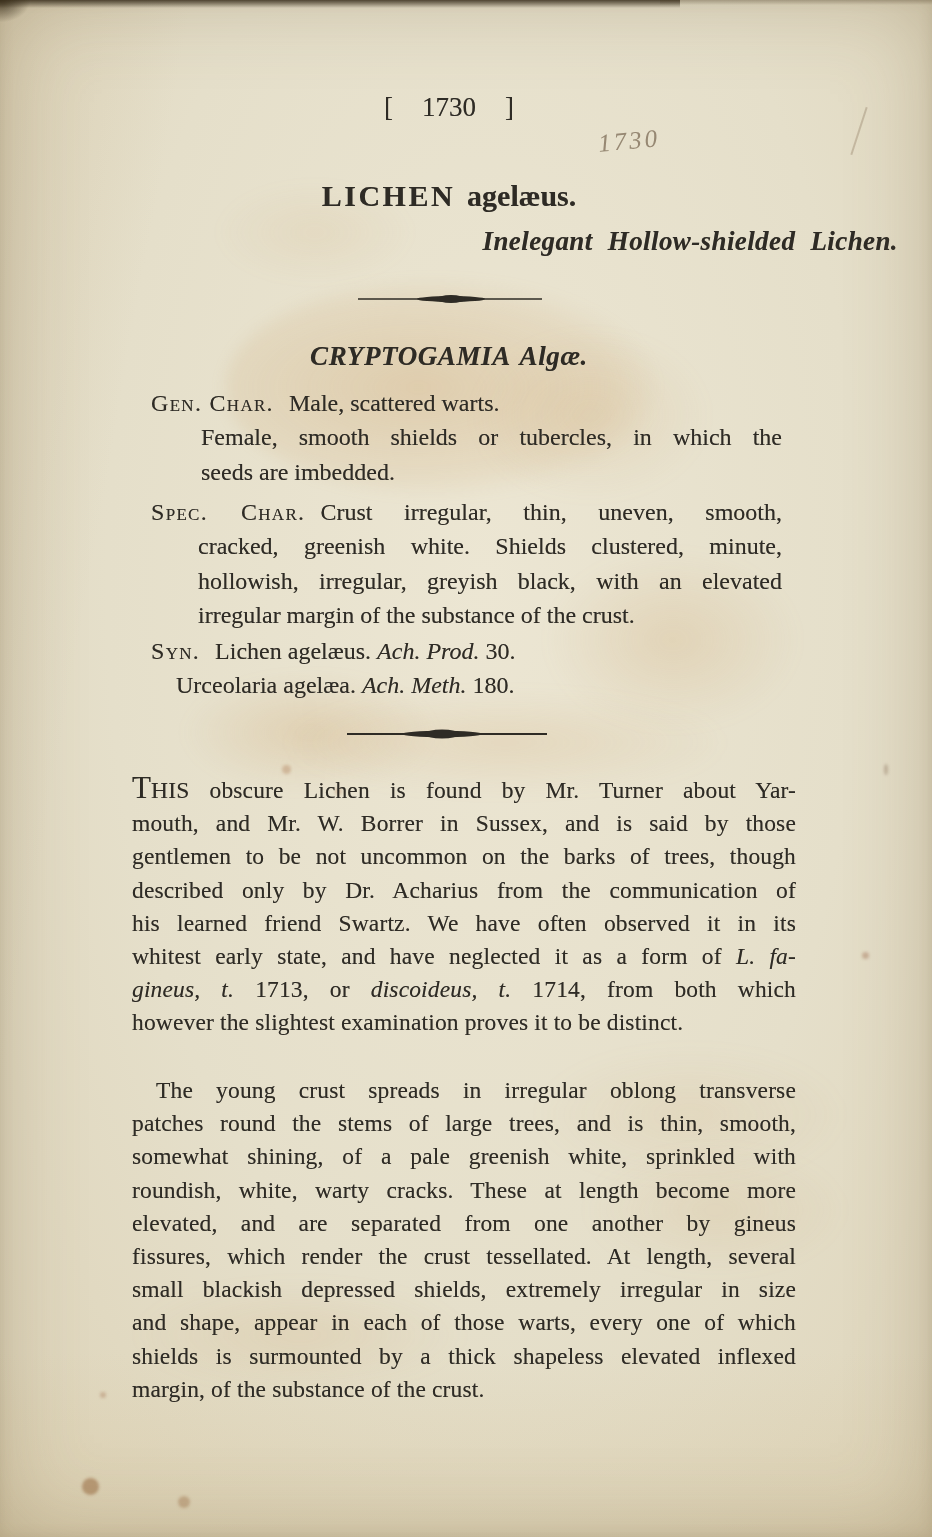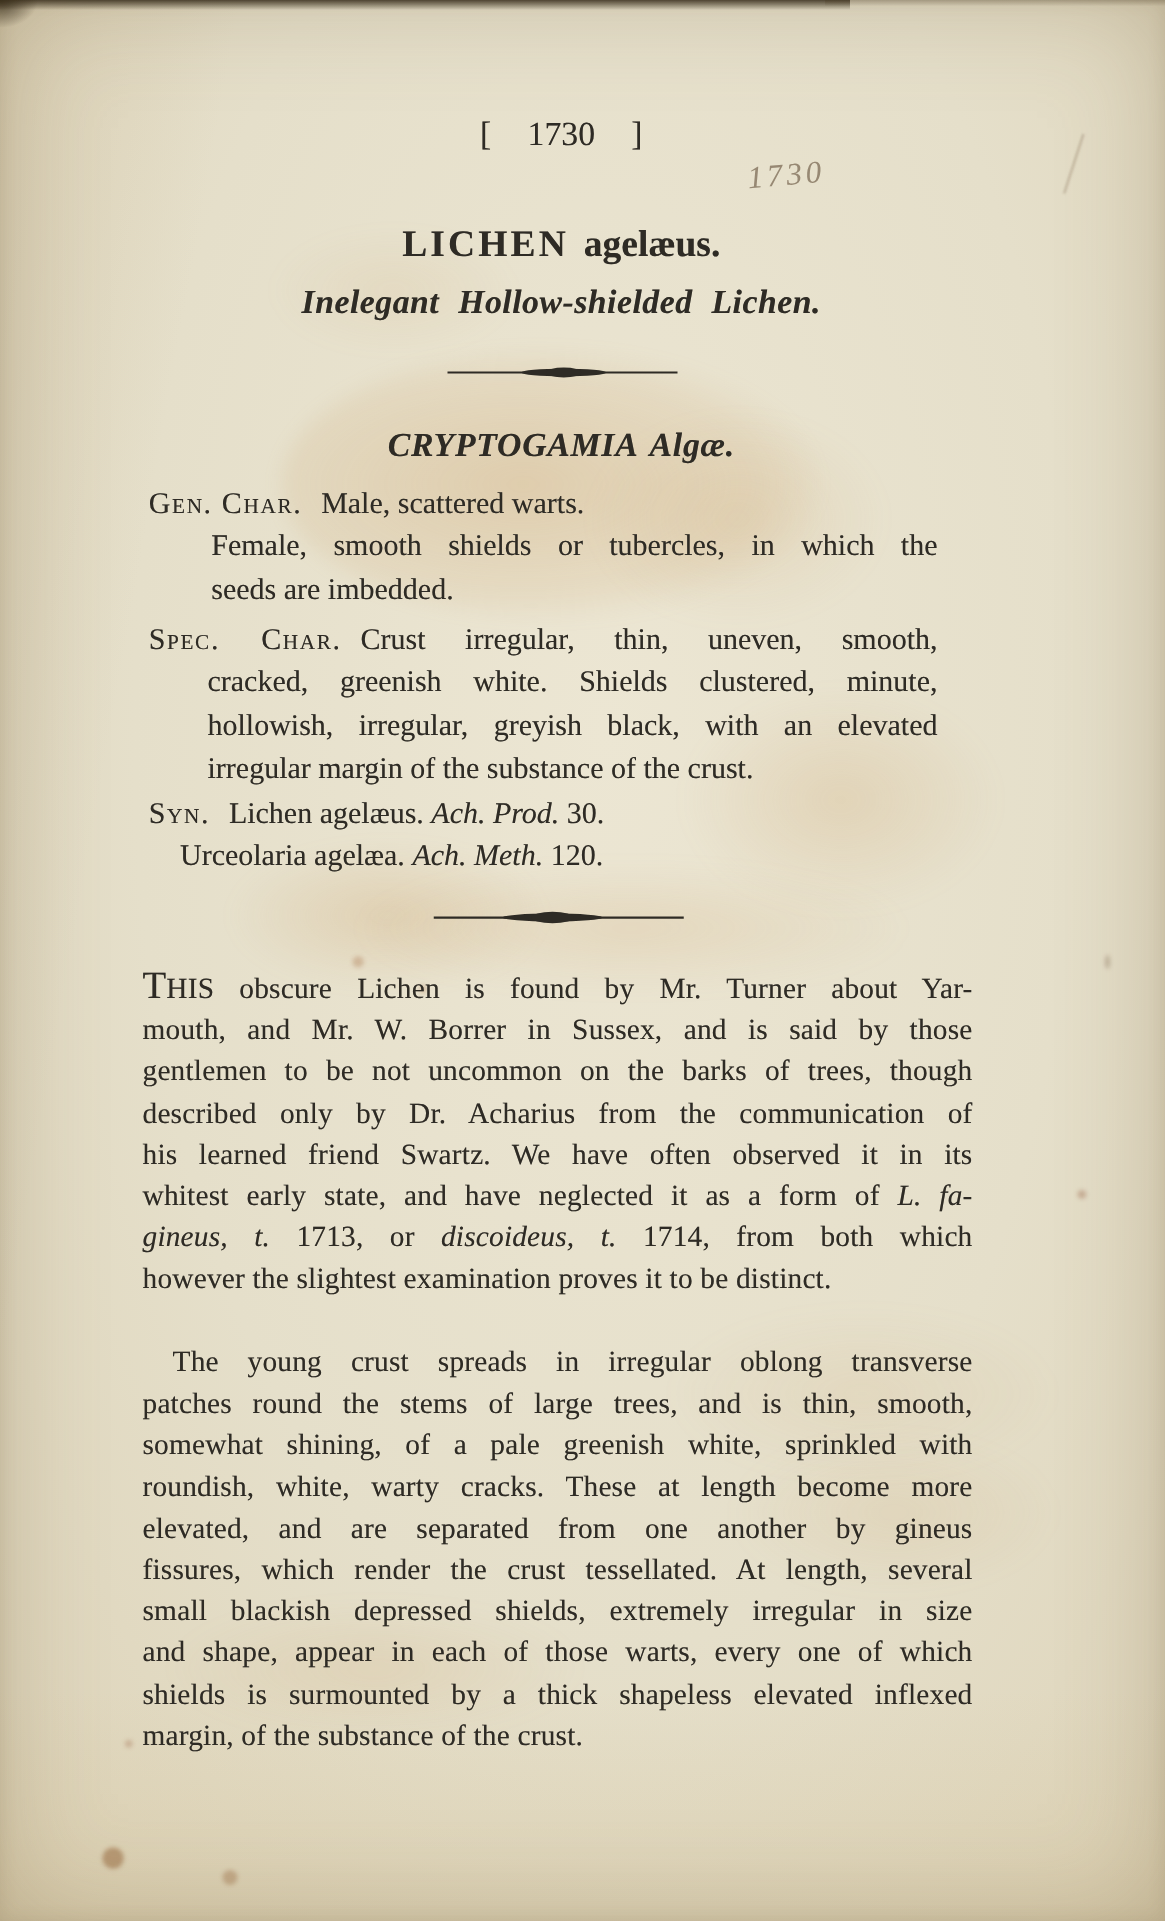--- a/index.html
+++ b/index.html
@@ -44,31 +44,31 @@
   
   .s-r{font-style:normal;}
   .s-i{font-style:italic;}
   .s-sc{font-variant:small-caps;letter-spacing:1.3px;margin-right:15px;}
   .s-caps{letter-spacing:2.5px;}
   .s-lead{font-size:31px;line-height:1;}
   .c{position:absolute;left:0;width:898px;text-align:center;}
   .folio{position:absolute;top:92px;left:0;width:898px;display:flex;justify-content:center;gap:29px;font-size:27px;}
   .title{top:179px;font-size:30px;font-weight:700;margin:0;}
   .title span + span{margin-left:12px;}
-  .subtitle{top:226px;font-size:27px;font-weight:700;word-spacing:8px;letter-spacing:0.4px;}
+  .subtitle{top:226px;font-size:27px;font-weight:700;word-spacing:8px;letter-spacing:0.4px;text-align:right;}
   .taxonomy{top:341px;font-size:27px;font-weight:700;letter-spacing:0.6px;word-spacing:4px;}
   .rule{position:absolute;transform:translateX(-50%);}
   .rule1{left:450px;top:291px;}
   .rule2{left:447px;top:727px;}
   .block{position:absolute;}
-  .charblock{left:104px;width:646px;font-size:24px;line-height:34.3px;}
+  .charblock{left:136px;width:646px;font-size:24px;line-height:34.3px;}
   #gen-block{top:386px;}
   #spec-block{top:495px;}
   #syn-block{top:634px;}
-  .bodyblock{left:114px;width:664px;font-size:23.5px;line-height:33.2px;letter-spacing:0.15px;}
+  .bodyblock{left:132px;width:664px;font-size:23.5px;line-height:33.2px;letter-spacing:0.15px;}
   #body-para-1{top:772px;}
   #body-para-2{top:1038px;}
   .line{white-space:normal;}
   .line.j{text-align:justify;text-align-last:justify;text-justify:inter-word;font-family:Liberation Serif, serif;}
   #ghost{position:absolute;left:598px;top:124px;width:130px;font-style:italic;font-size:25px;letter-spacing:3px;color:rgba(165,105,45,0.16);transform:rotate(-5deg);pointer-events:none;}
 </style>
 </head>
 <body>
 
 <div class="page">
@@ -123,21 +123,21 @@
 
   <div class="block charblock" id="spec-block">
       <div class="line j" style="padding-left: 15px;"><span class="s-sc">Spec. Char.</span><span class="s-r">Crust irregular, thin, uneven, smooth,</span></div>
       <div class="line j" style="padding-left: 62px;"><span class="s-r">cracked, greenish white.  Shields clustered, minute,</span></div>
       <div class="line j" style="padding-left: 62px;"><span class="s-r">hollowish, irregular, greyish black, with an elevated</span></div>
       <div class="line" style="padding-left: 62px;"><span class="s-r">irregular margin of the substance of the crust.</span></div>
     </div>
 
   <div class="block charblock" id="syn-block">
       <div class="line" style="padding-left: 15px;"><span class="s-sc">Syn.</span><span class="s-r">Lichen agelæus. </span><span class="s-i">Ach. Prod.</span><span class="s-r"> 30.</span></div>
-      <div class="line" style="padding-left: 40px;"><span class="s-r">Urceolaria agelæa. </span><span class="s-i">Ach. Meth.</span><span class="s-r"> 120.</span></div>
+      <div class="line" style="padding-left: 40px;"><span class="s-r">Urceolaria agelæa. </span><span class="s-i">Ach. Meth.</span><span class="s-r"> 180.</span></div>
     </div>
 
   <div class="rule rule2">
     <svg width="204" height="14" viewBox="0 0 204 14">
       <line x1="2" y1="7" x2="202" y2="7" stroke="#2e2b25" stroke-width="1.8"></line>
       <ellipse cx="97" cy="7" rx="40" ry="3.2" fill="#2e2b25"></ellipse>
       <ellipse cx="97" cy="7" rx="17" ry="4.6" fill="#2e2b25"></ellipse>
     </svg>
   </div>
 

